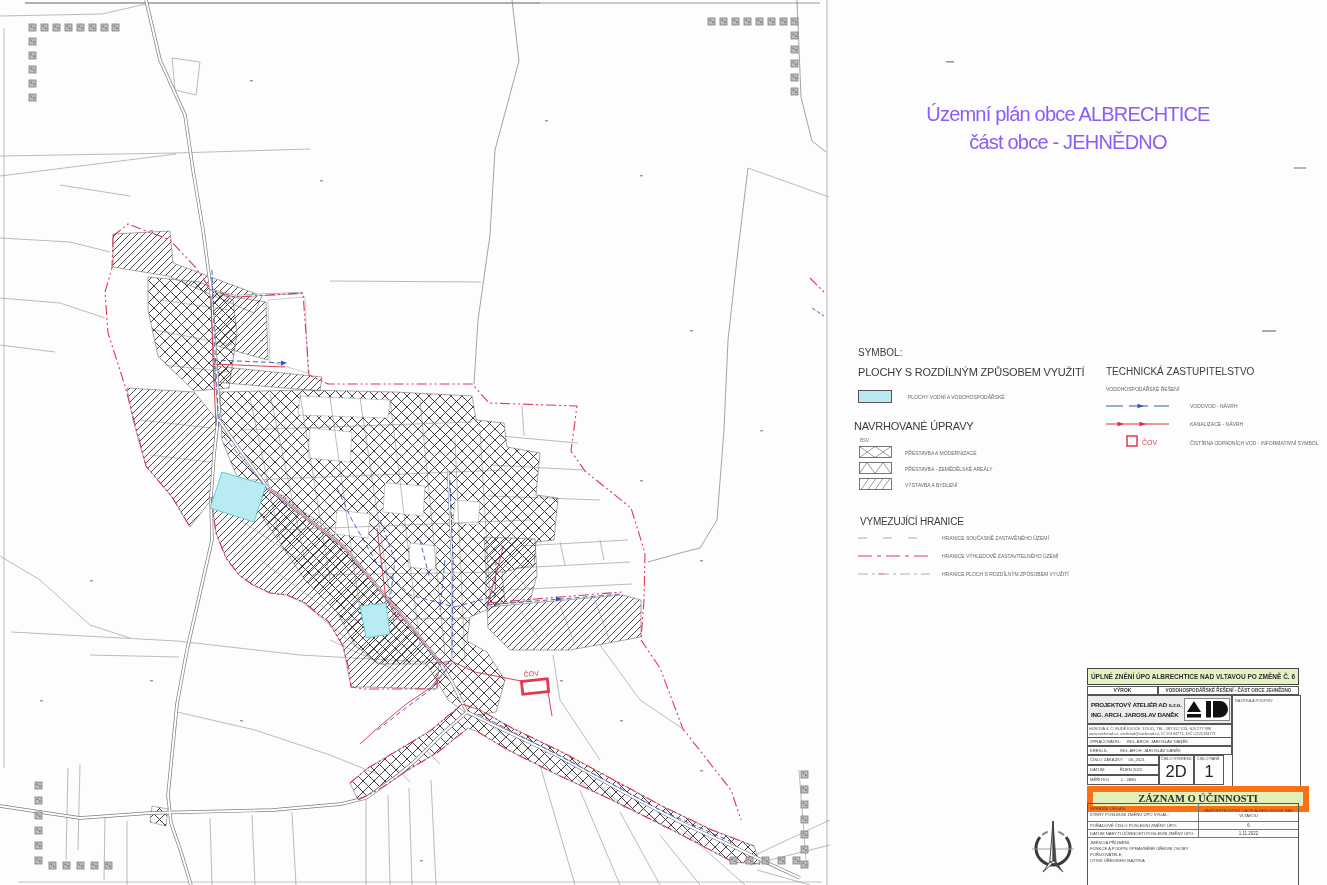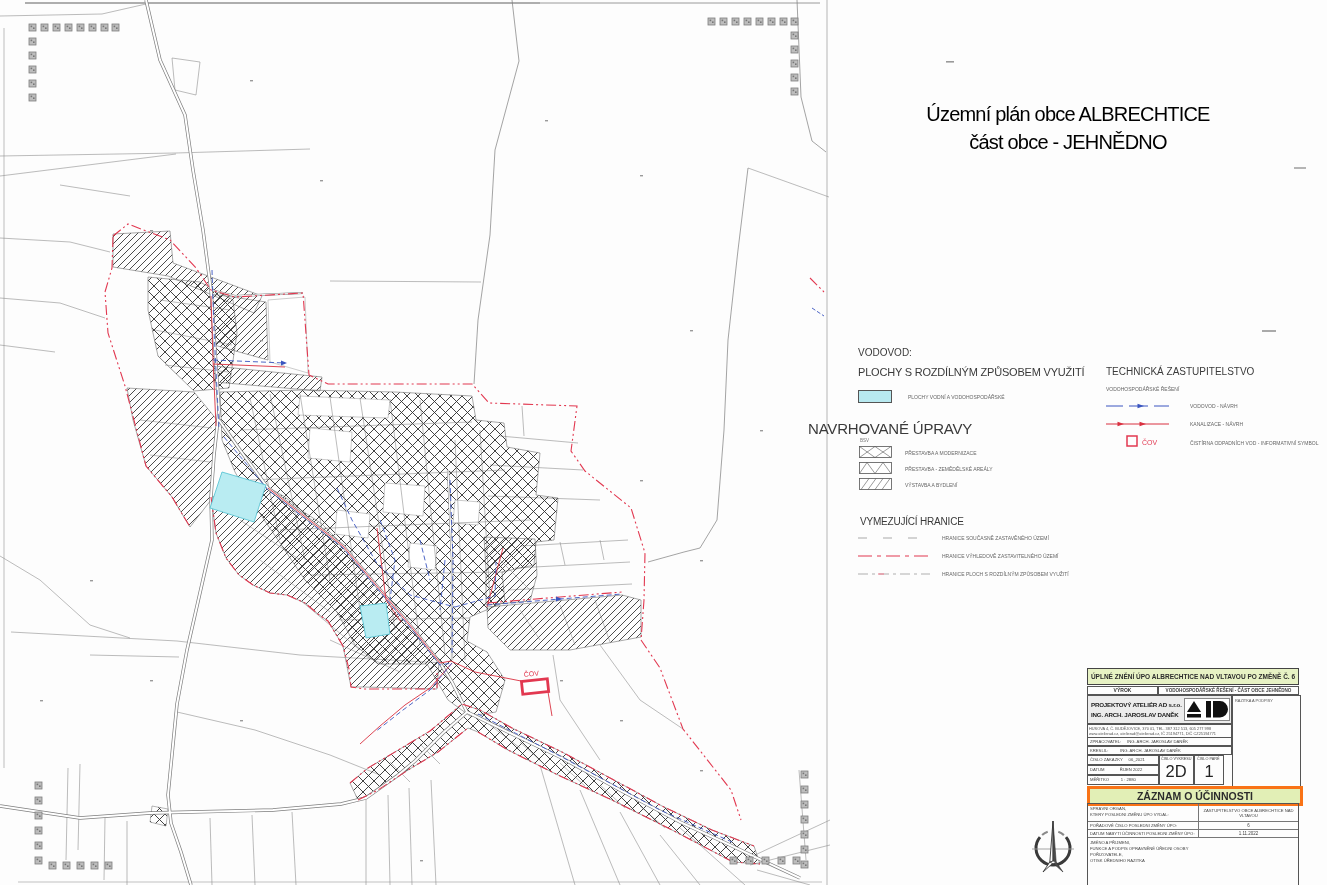--- a/index.html
+++ b/index.html
@@ -314,32 +314,32 @@
       <use href="#sq" x="801" y="846"></use>
       <use href="#sq" x="801" y="861"></use>
   <use href="#sq" x="730" y="857"></use>
       <use href="#sq" x="746" y="857"></use>
       <use href="#sq" x="762" y="857"></use>
       <use href="#sq" x="778" y="857"></use>
       <use href="#sq" x="793" y="857"></use>
 </g>
 </svg>
 
-<div class="abs" style="left:868px;top:100px;width:400px;text-align:center;font-size:20px;line-height:28px;color:#000000;letter-spacing:-0.8px;">Územní plán obce ALBRECHTICE<br>část obce - JEHNĚDNO</div>
-
-<div class="abs" style="left:858px;top:347px;font-size:10px;">VODOVOD:</div>
+<div class="abs" style="left:868px;top:100px;width:400px;text-align:center;font-size:20px;line-height:28px;color:#8b5cf6;letter-spacing:-0.8px;">Územní plán obce ALBRECHTICE<br>část obce - JEHNĚDNO</div>
+
+<div class="abs" style="left:858px;top:347px;font-size:10px;">SYMBOL:</div>
 
 <div class="abs" style="left:858px;top:366px;font-size:11px;letter-spacing:-0.2px;">PLOCHY S ROZDÍLNÝM ZPŮSOBEM VYUŽITÍ</div>
 
 <svg class="abs" style="left:858px;top:390px" width="40" height="16">
     <rect x="0.5" y="0.5" width="33" height="12" fill="#b8e9f0" stroke="#555" stroke-width="1"></rect>
   </svg>
 <div class="abs" style="left:908px;top:394px;font-size:5px;color:#666;">PLOCHY VODNÍ A VODOHOSPODÁŘSKÉ</div>
 
-<div class="abs" style="left:808px;top:420px;font-size:15px;letter-spacing:-0.2px;text-align:right;">NAVRHOVANÉ ÚPRAVY</div>
+<div class="abs" style="left:854px;top:420px;font-size:11px;letter-spacing:-0.2px;text-align:right;">NAVRHOVANÉ ÚPRAVY</div>
 <div class="abs" style="left:860px;top:438px;font-size:4.5px;color:#777;">BSV</div>
 
 <svg class="abs" style="left:859px;top:446px" width="40" height="14">
   <rect x="0.5" y="0.5" width="32" height="11" fill="#fff" stroke="#555" stroke-width="0.8"></rect>
   <path d="M0.5,0.5 L16,11.5 M16,0.5 L0.5,11.5 M16,11.5 L32,0.5 M16,0.5 L32,11.5" stroke="#555" stroke-width="0.6" fill="none"></path>
 </svg>
 <div class="abs" style="left:905px;top:450px;font-size:5px;color:#666;">PŘESTAVBA A MODERNIZACE</div>
 
 <svg class="abs" style="left:859px;top:462px" width="40" height="14">
   <rect x="0.5" y="0.5" width="32" height="11" fill="#fff" stroke="#555" stroke-width="0.8"></rect>
@@ -421,21 +421,21 @@
     <div style="text-align:center;font-size:16.5px;color:#222;margin-top:1px;">2D</div>
   </div>
 
   <div style="position:absolute;left:107px;top:87px;width:28px;height:28px;border:1px solid #555;">
     <div style="font-size:3.8px;color:#444;padding:1px 0 0 2px;">ČÍSLO PARÉ</div>
     <div style="text-align:center;font-size:16.5px;color:#222;margin-top:1px;">1</div>
   </div>
 
   <div style="position:absolute;left:145px;top:27px;width:65px;height:88px;border:1px solid #555;font-size:3.9px;color:#555;padding:2px 0 0 2px;">RAZÍTKA A PODPISY</div>
 
-  <div style="position:absolute;left:0;top:118px;width:210px;height:14px;border:3px solid #f97316;background:#e2efb6;line-height:14px;text-align:center;font-size:10.5px;font-weight:bold;color:#2c2c2c;">ZÁZNAM O ÚČINNOSTI</div>
+  <div style="position:absolute;left:0;top:118px;width:210px;height:14px;border:6px solid #f97316;background:#e2efb6;line-height:14px;text-align:center;font-size:10.5px;font-weight:bold;color:#2c2c2c;font-family:Liberation Serif, serif;">ZÁZNAM O ÚČINNOSTI</div>
 
   <div style="position:absolute;left:0;top:135px;width:210px;height:116px;border:1px solid #555;">
     <div style="display:flex;border-bottom:1px solid #777;height:17px;">
       <div style="width:106px;padding:2px;font-size:4.2px;color:#444;line-height:6px;">SPRÁVNÍ ORGÁN,<br>KTERÝ POSLEDNÍ ZMĚNU ÚPO VYDAL:</div>
       <div style="border-left:1px solid #777;flex:1;font-size:4.2px;color:#444;display:flex;align-items:center;justify-content:center;text-align:center;">ZASTUPITELSTVO OBCE ALBRECHTICE NAD VLTAVOU</div>
     </div>
     <div style="display:flex;border-bottom:1px solid #777;height:7px;">
       <div style="width:106px;padding:0 2px;font-size:4.2px;color:#444;line-height:7px;">POŘADOVÉ ČÍSLO POSLEDNÍ ZMĚNY ÚPO:</div>
       <div style="border-left:1px solid #777;flex:1;font-size:4.5px;color:#444;text-align:center;line-height:7px;">6</div>
     </div>

